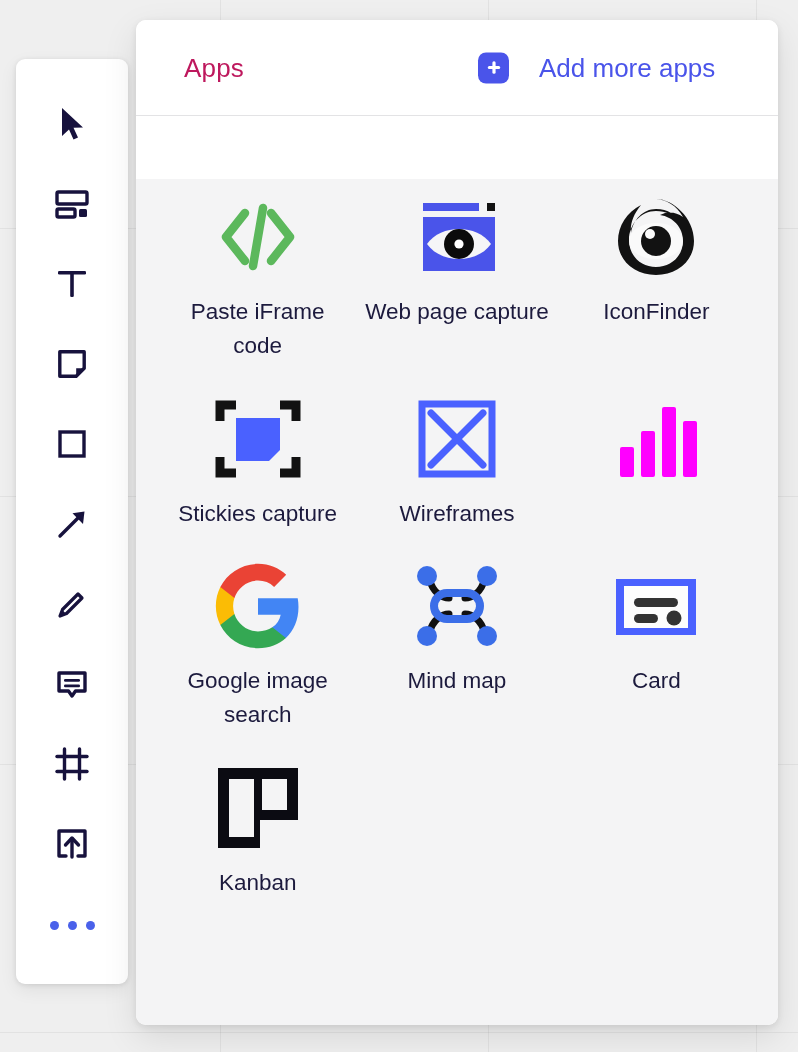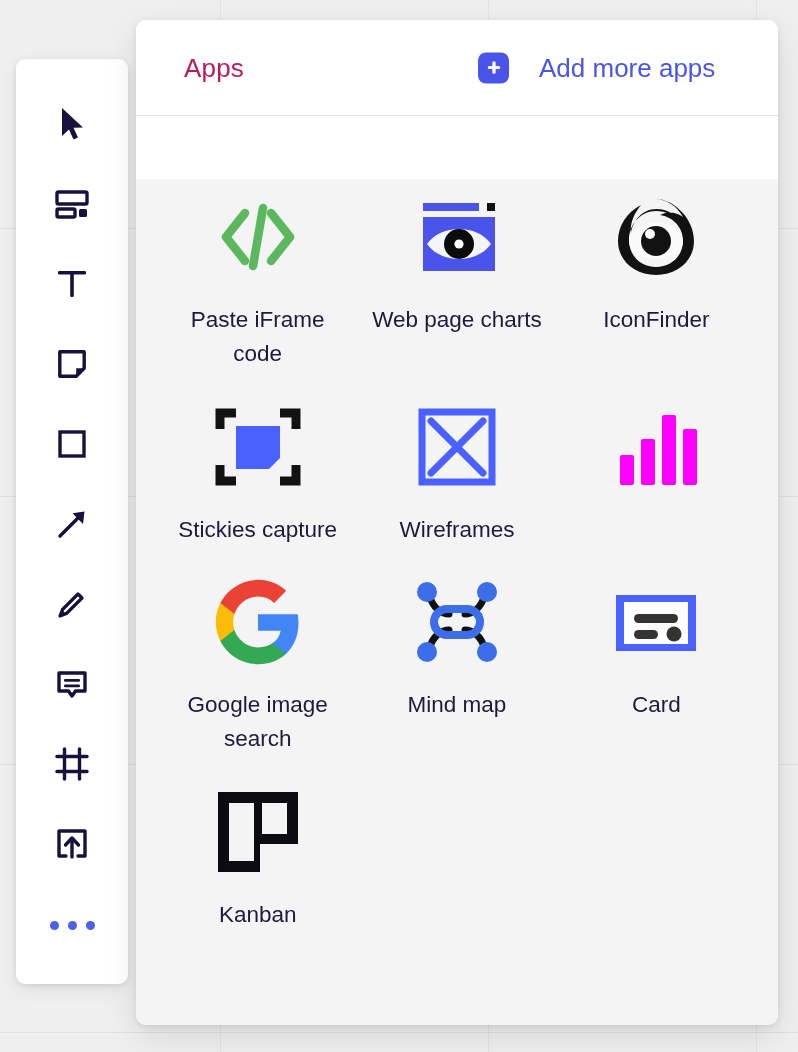--- a/index.html
+++ b/index.html
@@ -155,21 +155,21 @@
   }
   .app-icon {
     width: 96px;
     height: 96px;
     display: flex;
     align-items: center;
     justify-content: center;
   }
   .app-icon svg { display: block; }
   .app-label {
-    margin-top: 18px;
+    margin-top: 10px;
     font-size: 22.5px;
     color: #1c1a3d;
     text-align: center;
     line-height: 1.5;
     max-width: 185px;
   }
 </style>
 </head>
 <body>
 
@@ -314,21 +314,21 @@
         <div class="app-icon">
           <svg width="92" height="92" viewBox="0 0 92 92">
             <rect x="12" y="12" width="56" height="8" fill="#4a54ea"></rect>
             <rect x="76" y="12" width="8" height="8" fill="#121212"></rect>
             <rect x="12" y="26" width="72" height="54" fill="#4a54ea"></rect>
             <path d="M16 53 C30 33, 66 33, 80 53 C66 73, 30 73, 16 53 Z" fill="#f5f5f7"></path>
             <circle cx="48" cy="53" r="15" fill="#0b0b0b"></circle>
             <circle cx="48" cy="53" r="4.6" fill="#ffffff"></circle>
           </svg>
         </div>
-        <div class="app-label">Web page charts</div>
+        <div class="app-label">Web page capture</div>
       </div>
 
       <div class="app-cell">
         <div class="app-icon">
           <svg width="92" height="92" viewBox="0 0 92 92">
             <path d="M46 8 C63 8, 84 27, 84 50 C84 70, 67 84, 46 84 C25 84, 8 70, 8 50
                      C8 35, 17 21, 31 14 C23 24, 20 33, 21 42 C23 29, 33 18, 46 18
                      C58 18, 66 24, 71 32 C64 24, 56 20, 46 20 C31 20, 19 33, 19 49
                      C19 65, 31 76, 46 76 C61 76, 73 65, 73 50 C73 36, 63 26, 50 24
                      C58 20, 66 21, 73 26 C66 14, 57 9, 46 8 Z" fill="#121212"></path>

